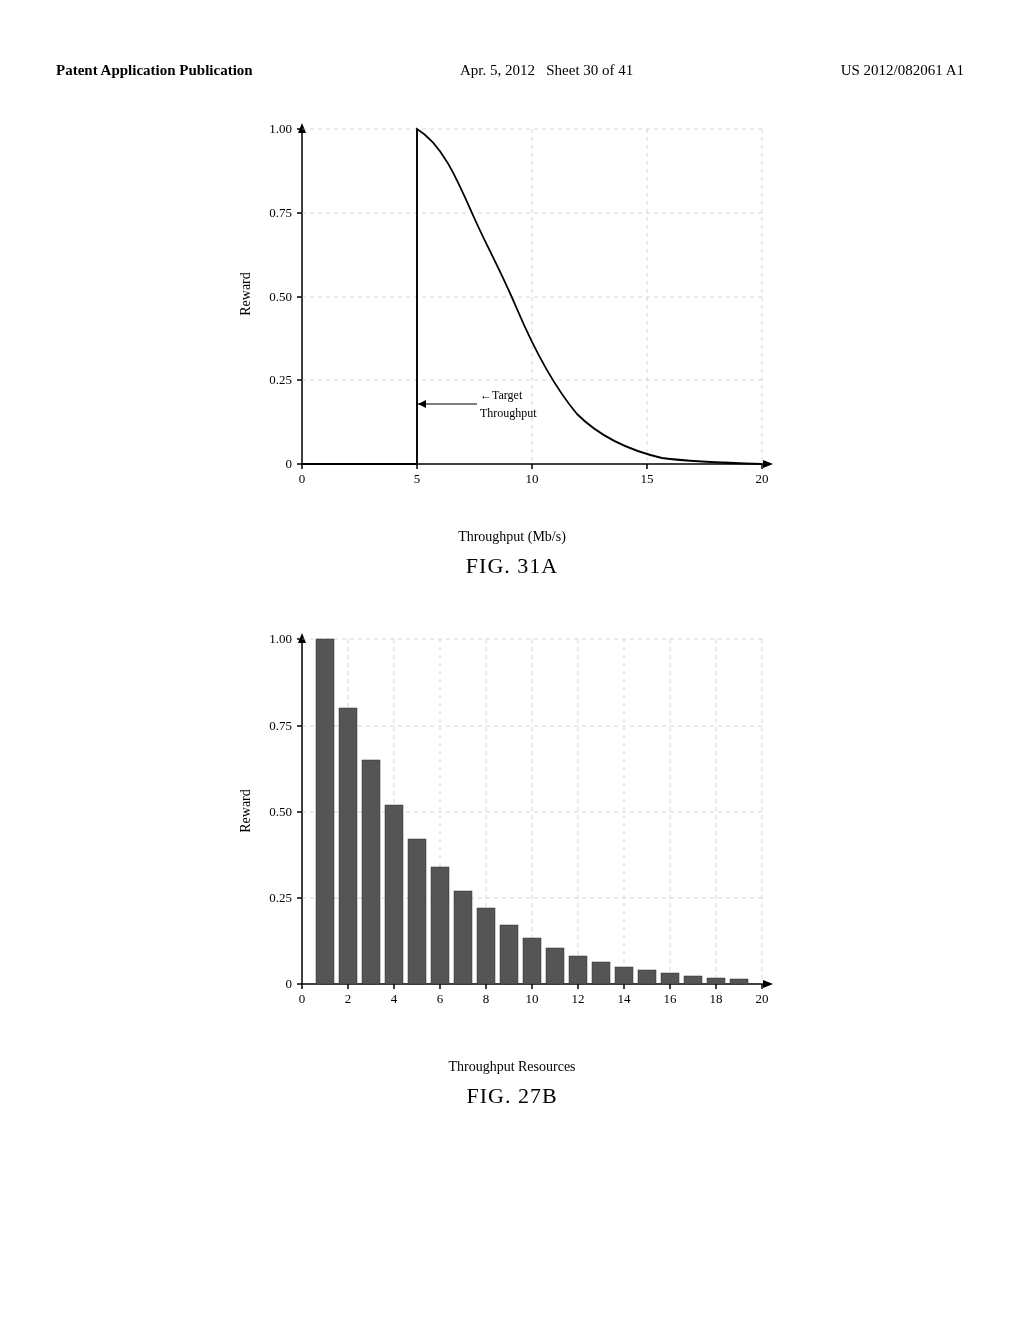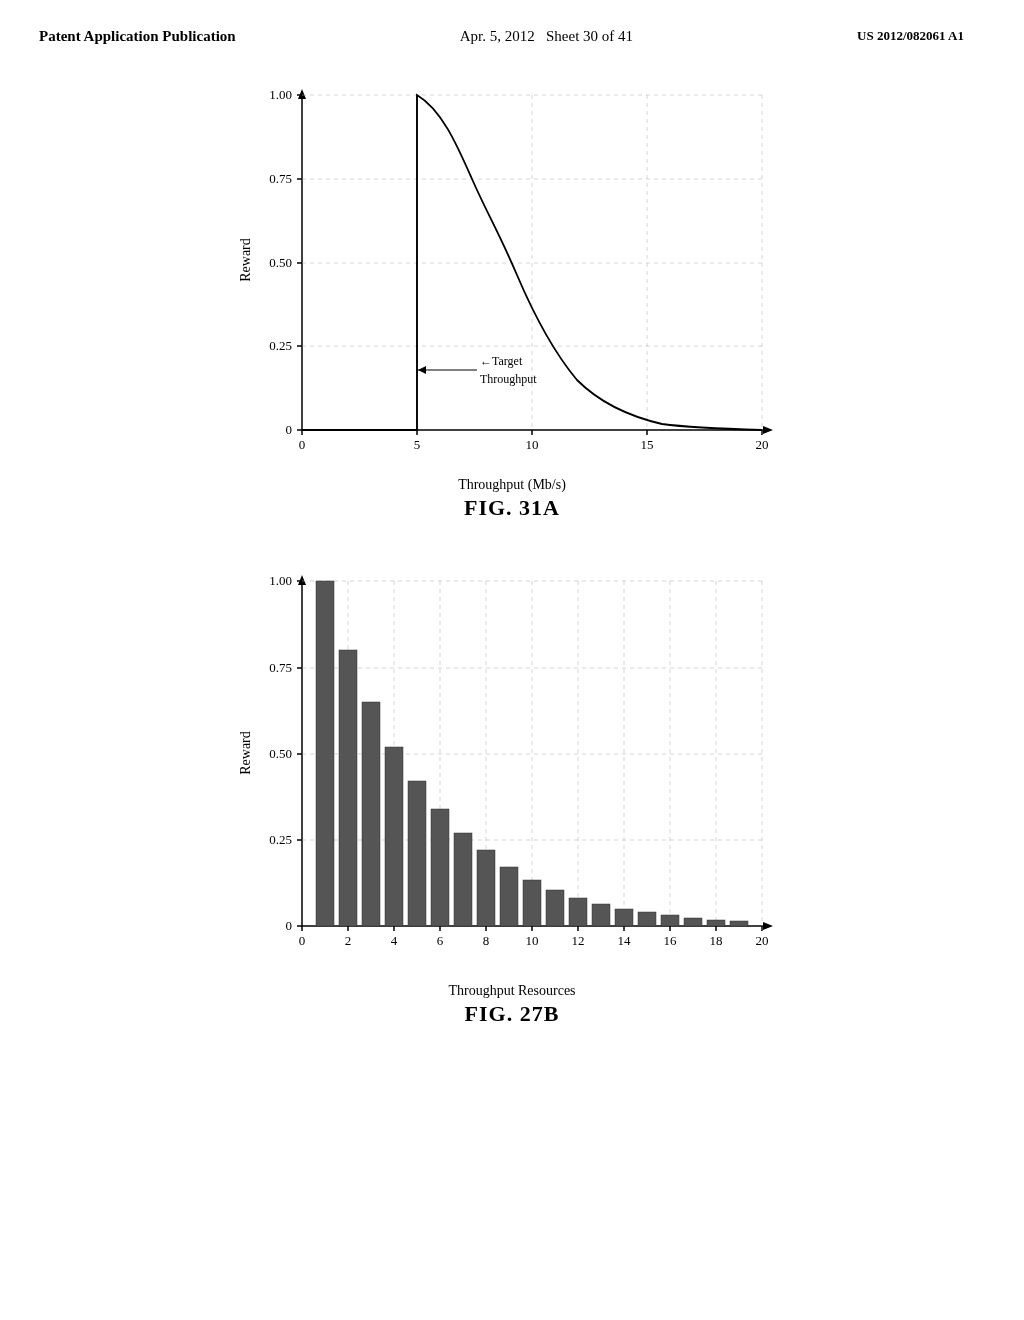--- a/index.html
+++ b/index.html
@@ -9,35 +9,36 @@
       background: #fff;
       font-family: 'Times New Roman', Times, serif;
       position: relative;
       overflow: hidden;
     }
 
     .header {
       display: flex;
       justify-content: space-between;
       align-items: flex-start;
-      padding: 28px 60px 0 39px;
+      padding: 28px 60px 0 56px;
+      margin-top: 34px;
     }
 
     .header-left {
       font-size: 15px;
       font-weight: bold;
     }
 
     .header-center {
       font-size: 15px;
     }
 
     .header-right {
-      font-size: 13px;
-      font-weight: bold;
+      font-size: 15px;
+      font-weight: normal;
     }
 
     .charts-container {
       display: flex;
       flex-direction: column;
       align-items: center;
       padding-top: 30px;
       gap: 40px;
     }
 
@@ -54,30 +55,30 @@
       position: relative;
     }
 
     .chart31a svg {
       width: 100%;
       height: 100%;
     }
 
     .chart-title {
       font-size: 22px;
-      font-weight: bold;
+      font-weight: normal;
       text-align: right;
-      margin-top: 2px;
+      margin-top: 8px;
       letter-spacing: 1px;
     }
 
     .chart-xlabel {
       font-size: 14px;
       text-align: right;
-      margin-top: 2px;
+      margin-top: 20px;
     }
 
     
     .chart31b {
       width: 560px;
       height: 420px;
       position: relative;
     }
 
     .chart31b svg {

